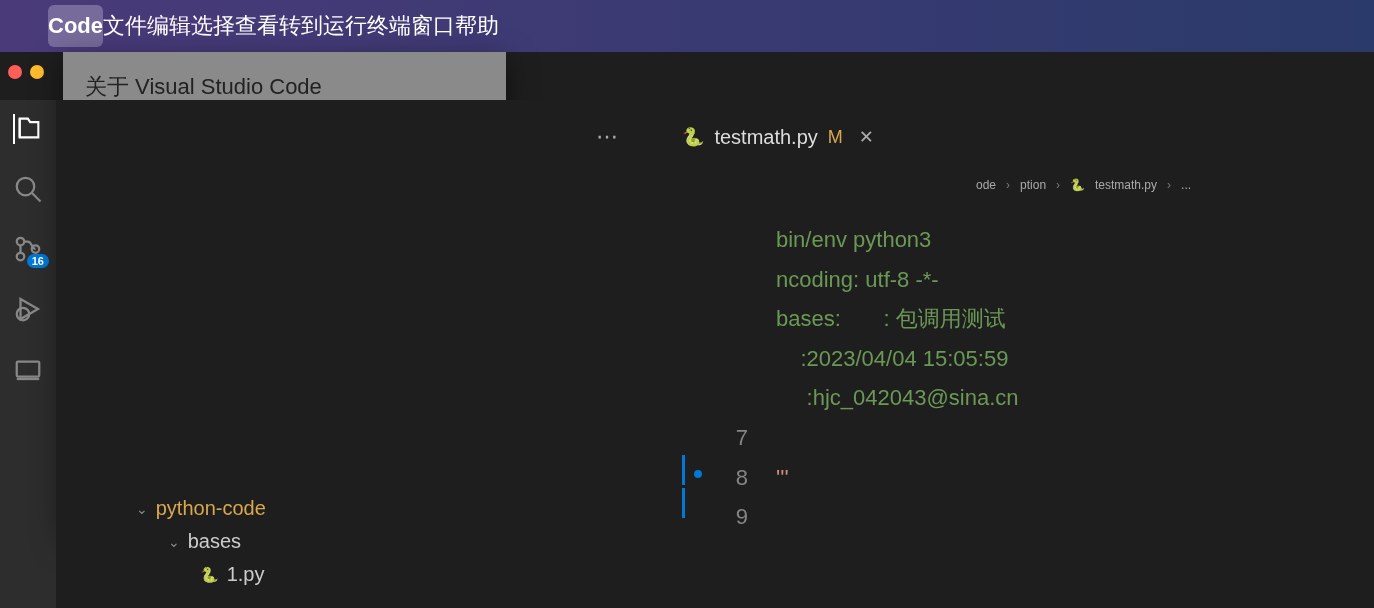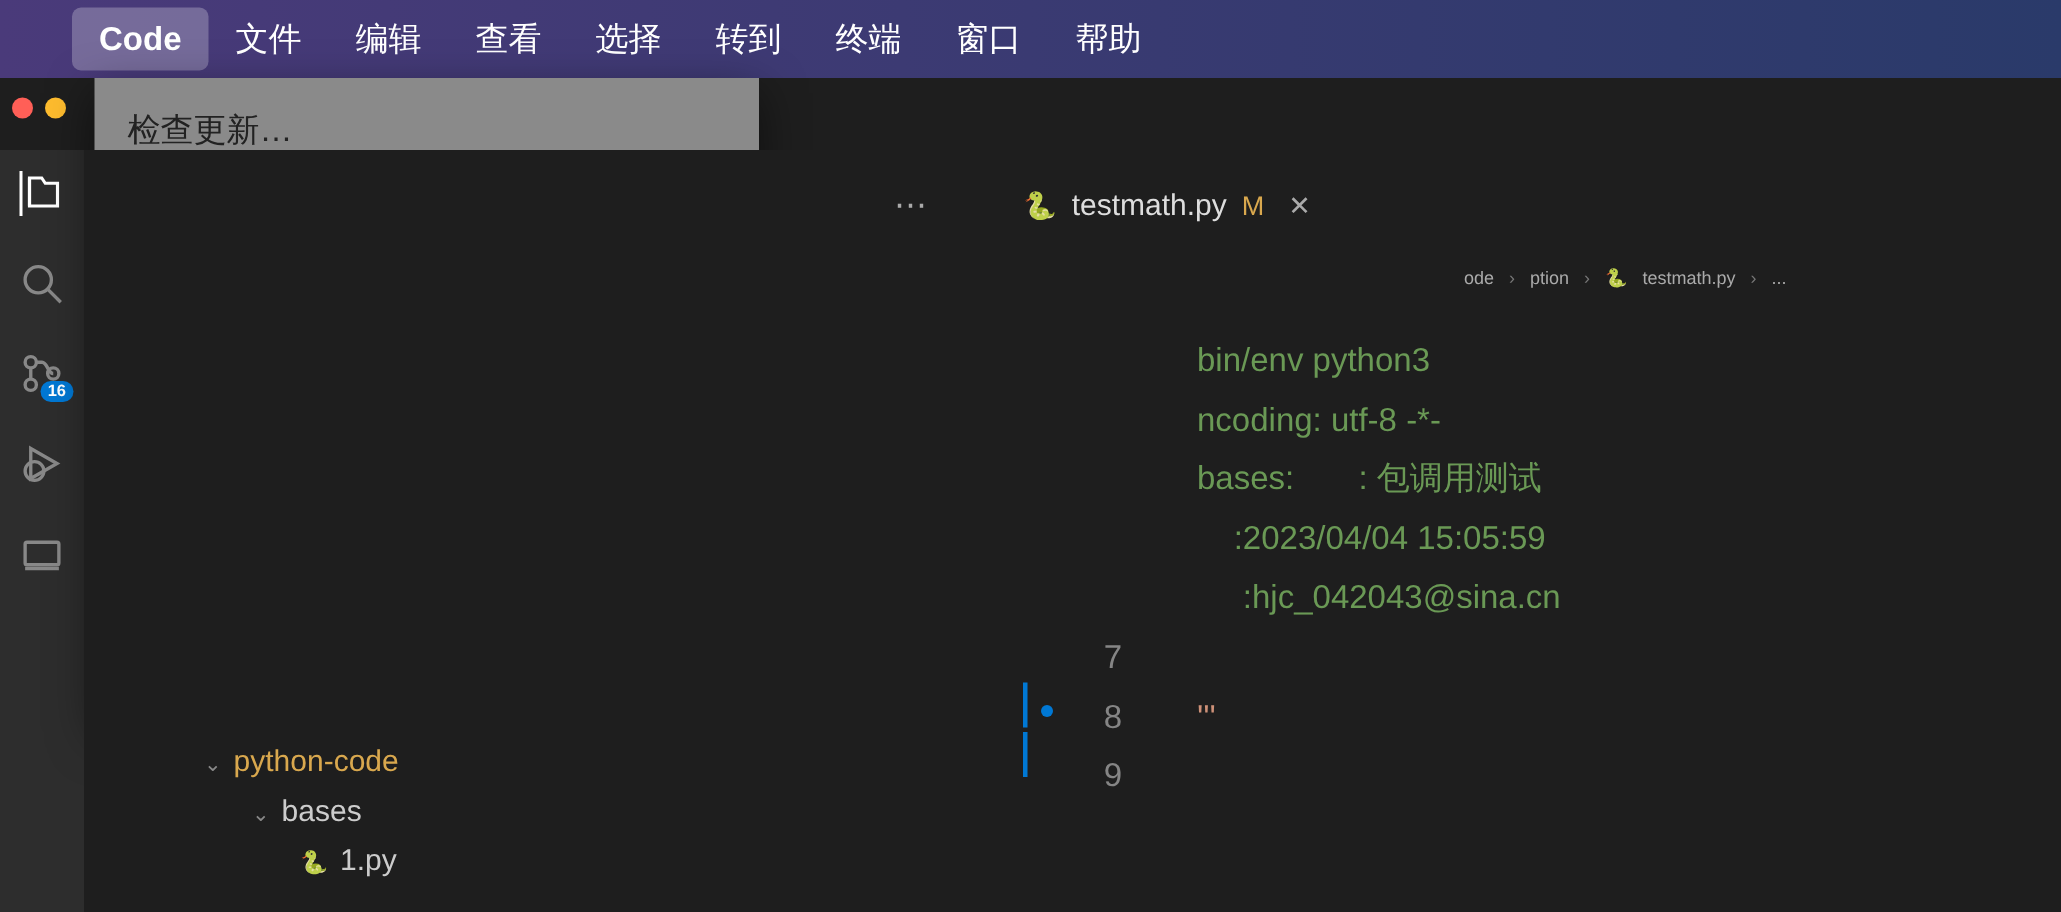--- a/index.html
+++ b/index.html
@@ -7,21 +7,21 @@
     
     .menubar {
       height: 52px;
       background: linear-gradient(90deg, #4a3a7a 0%, #2a3a6a 100%);
       display: flex;
       align-items: center;
       padding: 0 20px;
       color: #fff;
     }
     .apple-logo { font-size: 26px; margin-right: 28px; }
-    .menubar-item { padding: 8px 18px; font-size: 22px; cursor: default; }
+    .menubar-item { padding: 8px 0; font-size: 22px; cursor: default; }
     .menubar-item.active { background: rgba(255,255,255,0.25); border-radius: 6px; font-weight: 600; }
     
     .window-controls { position: absolute; top: 65px; left: 8px; display: flex; gap: 8px; }
     .wc-dot { width: 14px; height: 14px; border-radius: 50%; }
     .wc-red { background: #ff5f57; }
     .wc-yellow { background: #febc2e; }
     
     .activity-bar {
       position: absolute; left: 0; top: 100px; width: 56px; height: 508px;
       background: #2d2d2d; display: flex; flex-direction: column; align-items: center;
@@ -71,21 +71,21 @@
     .tab-mod { color: #d9a84e; font-size: 18px; }
     .tab-close { color: #aaa; font-size: 18px; cursor: pointer; margin-left: 6px; }
     
     .breadcrumb { position: absolute; top: 78px; left: 920px; right: 10px; display: flex; align-items: center; gap: 10px; color: #aaa; font-size: 12px; }
     .bc-sep { color: #777; }
     .bc-py { color: #ffd43b; }
     
     .code-area { position: absolute; top: 120px; left: 650px; right: 10px; font-family: "Menlo", monospace; font-size: 22px; line-height: 1.8; }
     .code-line { display: flex; }
     .line-num { width: 70px; text-align: right; color: #858585; padding-right: 28px; }
-    .code-txt { white-space: pre; margin-left: 22px; }
+    .code-txt { white-space: pre; }
     .c-green { color: #6a9955; }
     .c-orange { color: #ce9178; }
     
     .sidebar-tree { position: absolute; top: 392px; left: 80px; font-size: 20px; color: #ccc; }
     .tree-item { display: flex; align-items: center; gap: 8px; padding: 5px 0; }
     .tree-chev { color: #888; font-size: 14px; }
     .tree-folder { color: #d9a84e; }
     .tree-py { color: #ffd43b; font-size: 15px; }
     .tree-indent { width: 24px; display: inline-block; }
     
@@ -95,23 +95,24 @@
     .minimap-dot { position: absolute; top: 370px; left: 638px; width: 8px; height: 8px; border-radius: 50%; background: #0078d4; }
   </style>
 </head>
 <body>
 
 <div class="menubar">
   <span class="apple-logo"></span>
   <span class="menubar-item active">Code</span>
   <span class="menubar-item">文件</span>
   <span class="menubar-item">编辑</span>
+  <span class="menubar-item">选择</span>
   <span class="menubar-item">查看</span>
-  <span class="menubar-item">选择</span>
   <span class="menubar-item">转到</span>
+  <span class="menubar-item">运行</span>
   <span class="menubar-item">终端</span>
   <span class="menubar-item">窗口</span>
   <span class="menubar-item">帮助</span>
 </div>
 
 <div class="window-controls">
   <div class="wc-dot wc-red"></div>
   <div class="wc-dot wc-yellow"></div>
 </div>
 
@@ -145,20 +146,23 @@
   </div>
   <div class="ab-icon">
     <svg viewBox="0 0 24 24">
         <rect x="3" y="6" width="18" height="12" rx="1"></rect>
         <line x1="3" y1="20" x2="21" y2="20"></line>
       </svg>
   </div>
 </div>
 
 <div class="dropdown-main">
+  <div class="dd-item">
+      <span>关于 Visual Studio Code</span>
+    </div>
   <div class="dd-item">
       <span>检查更新…</span>
     </div>
   <div class="dd-divider"></div>
   <div class="highlight-red">
     <div class="dd-item">
       <span>首选项</span>
       <span class="dd-arrow">›</span>
     </div>
   </div>

